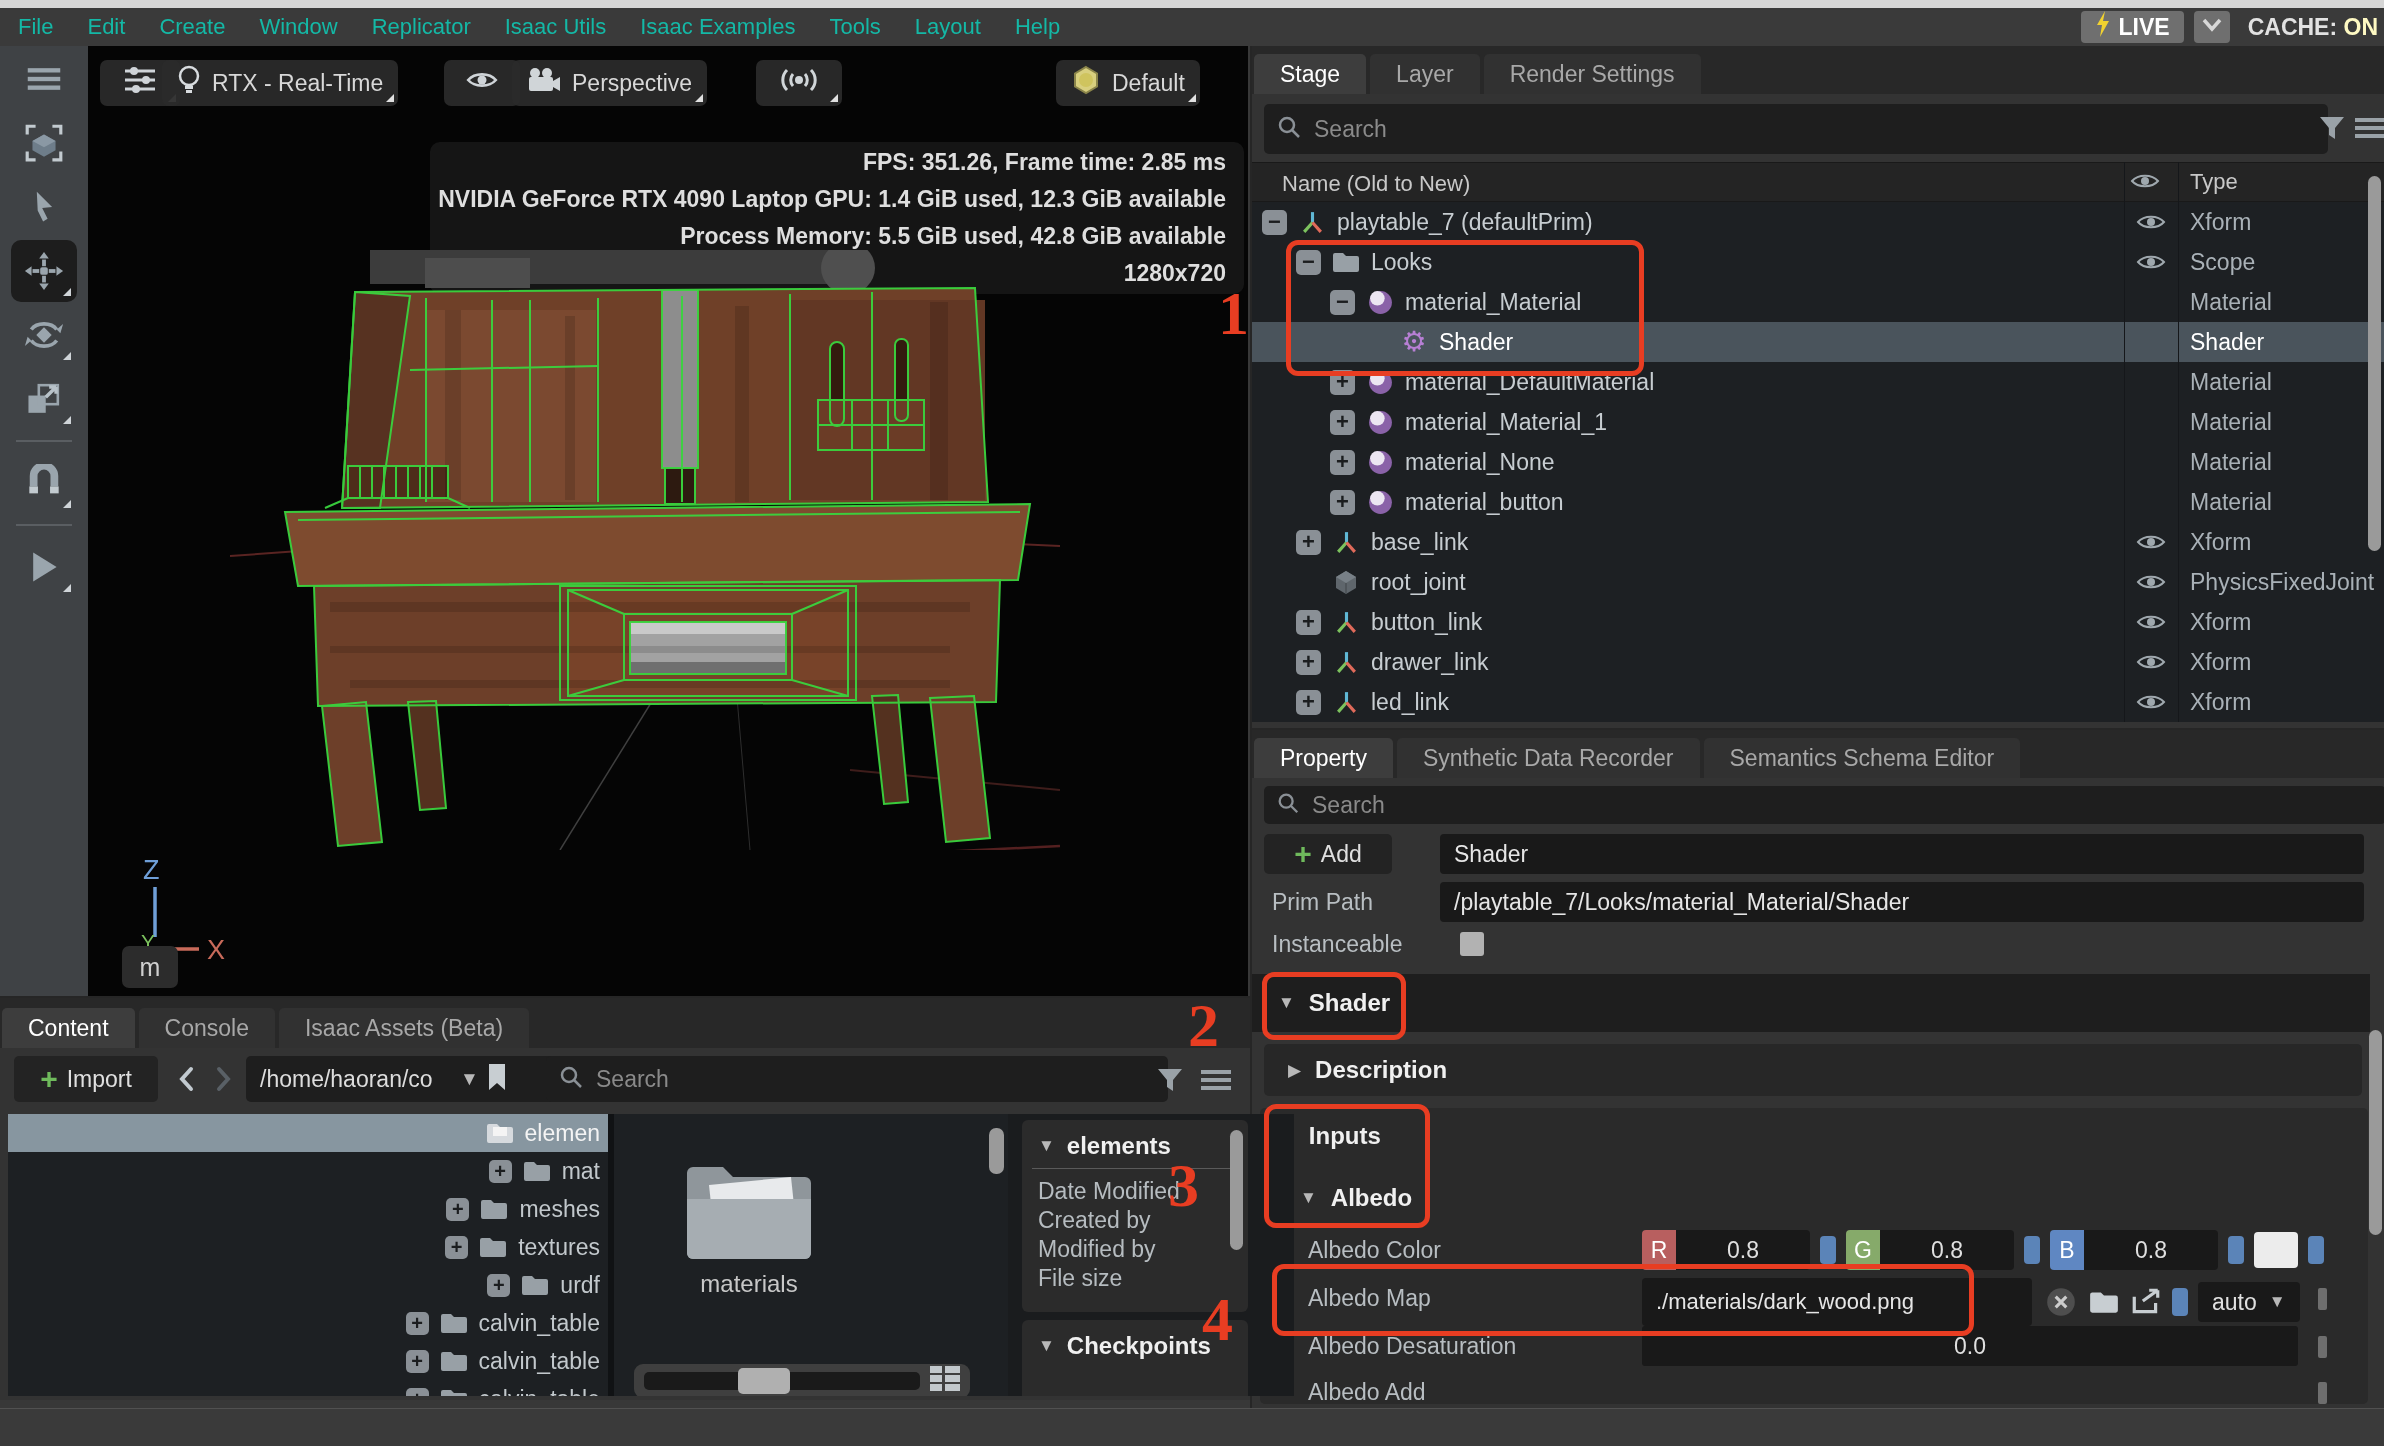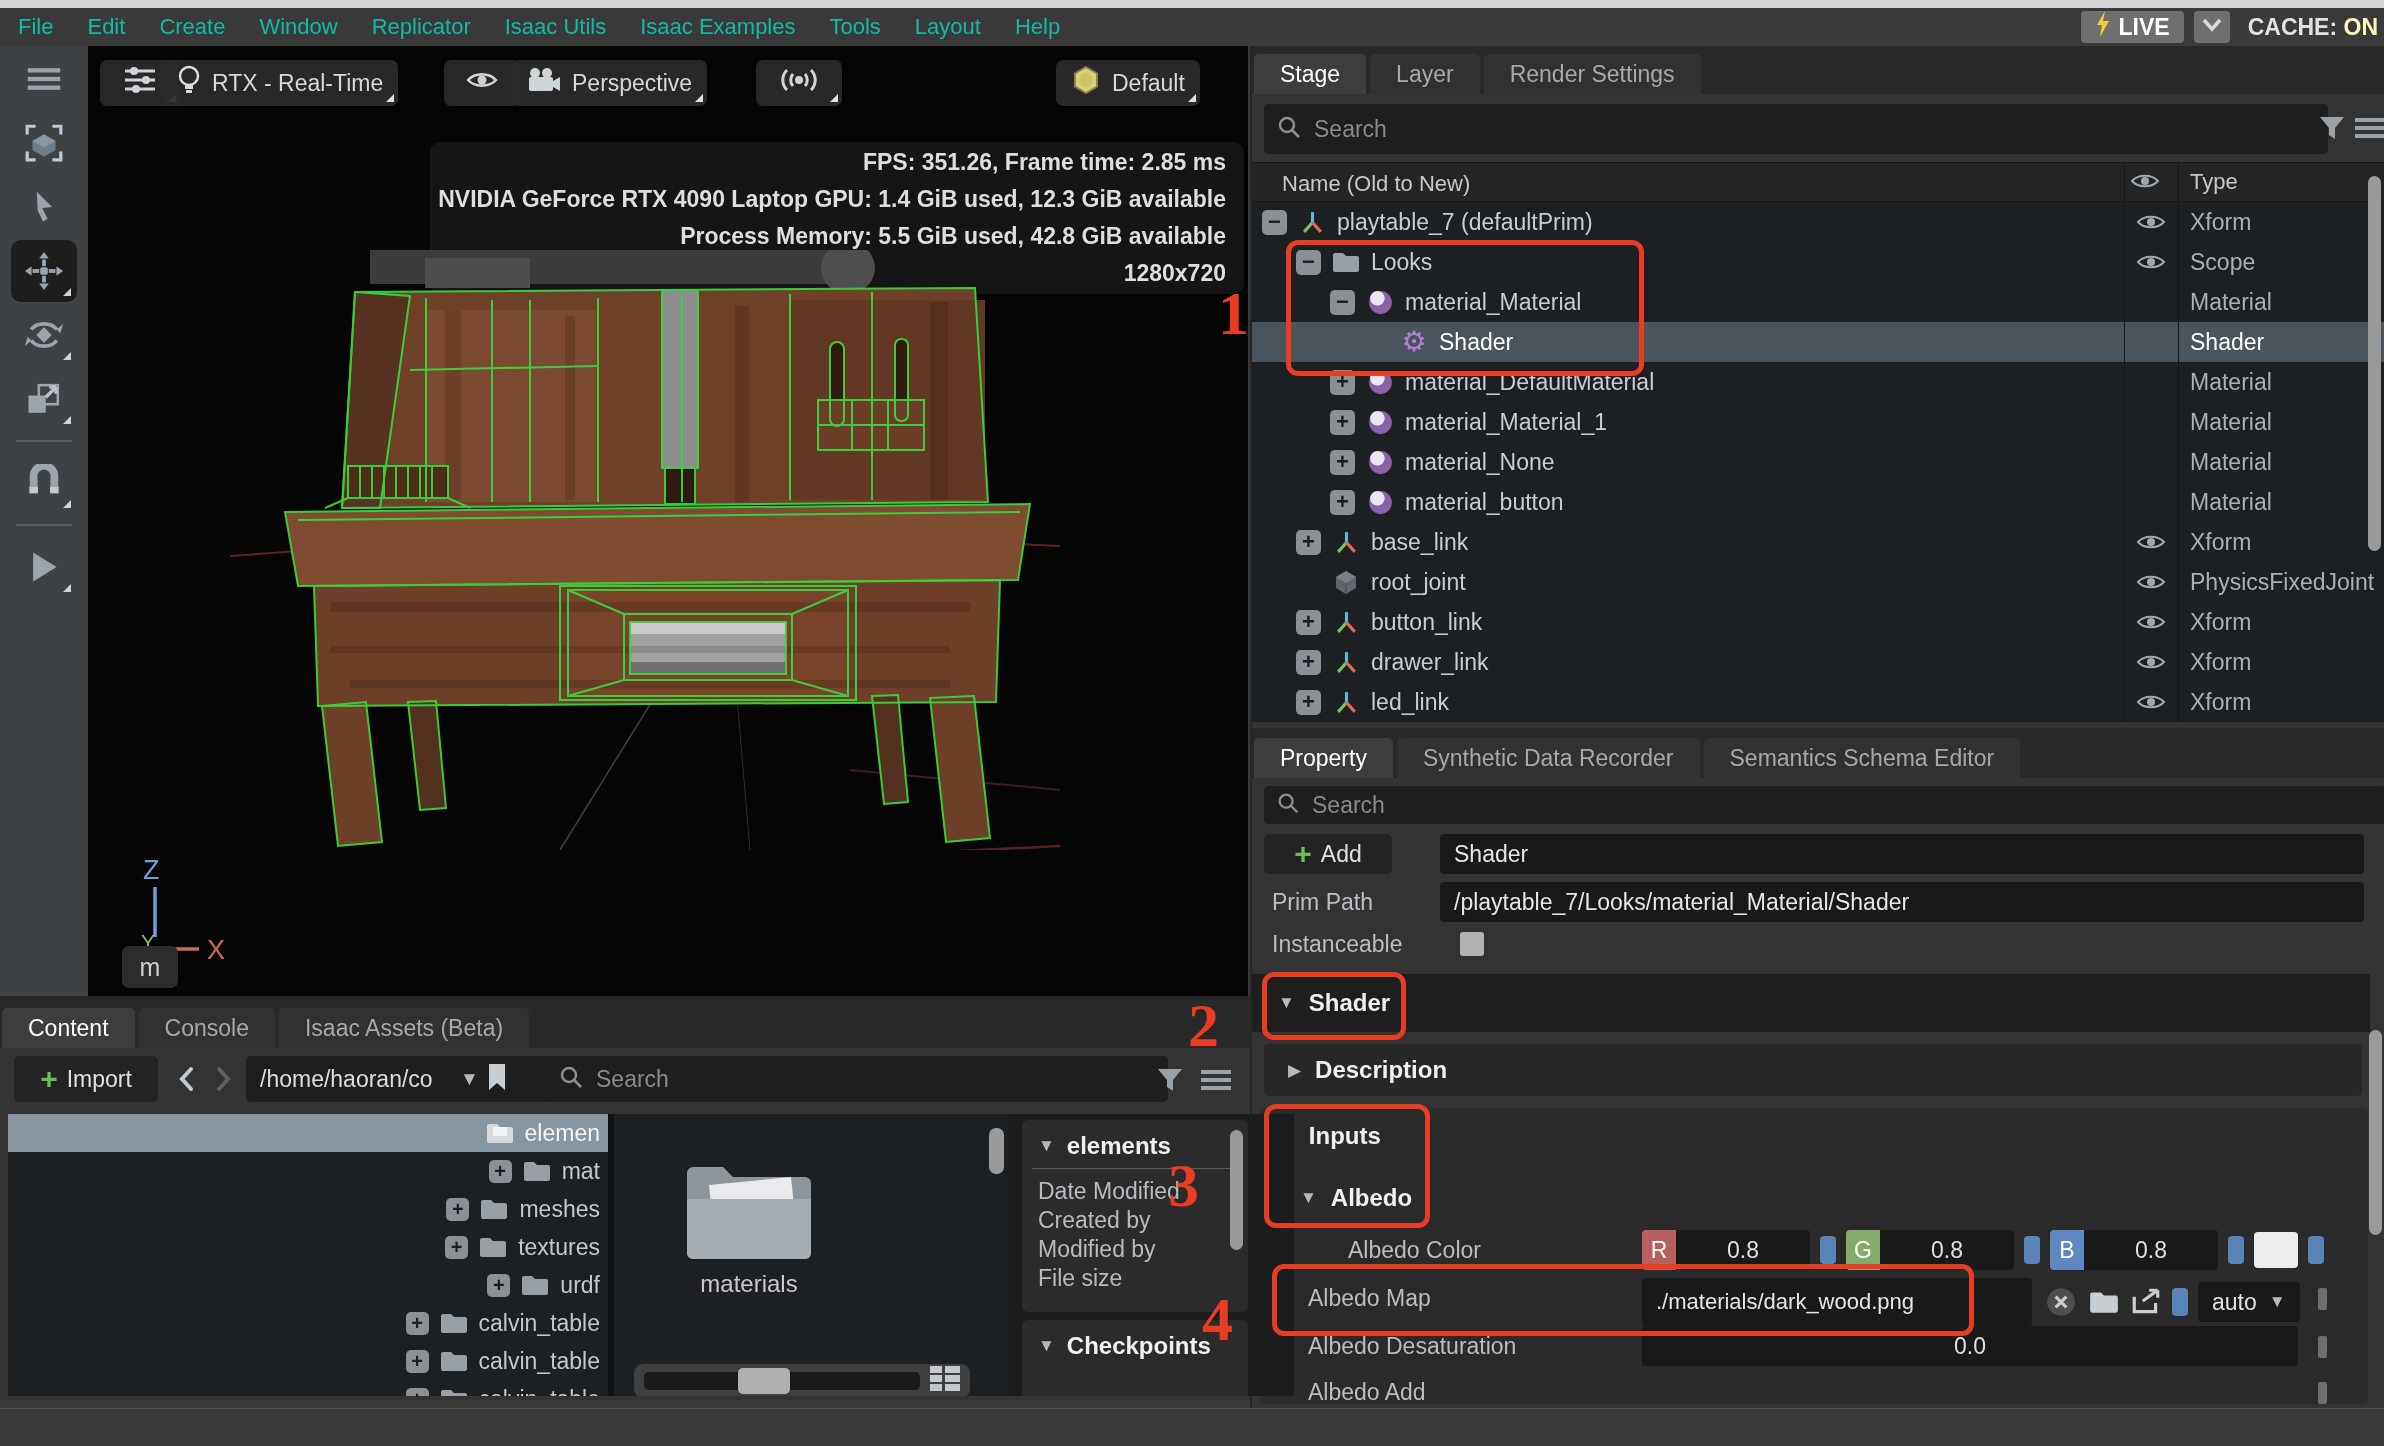--- a/index.html
+++ b/index.html
@@ -664,21 +664,21 @@
     <div class="abs group-box" style="left:8px;top:378px;width:1108px;height:296px;">
       <div class="abs sec-row" style="left:18px;top:10px;">
           <span class="tri">▼</span>
           <span class="sec-label">Inputs</span>
         </div>
       <div class="abs sec-row" style="left:40px;top:72px;">
           <span class="tri">▼</span>
           <span class="sec-label">Albedo</span>
         </div>
 
-      <div class="abs flabel" style="left:48px;top:122px;height:40px;line-height:40px;margin-left:40px;">Albedo Color</div>
+      <div class="abs flabel" style="left:48px;top:122px;height:40px;line-height:40px;">Albedo Color</div>
       <div class="abs hstack" id="albedo-channels" style="left:382px;top:122px;">
           <span class="chip" style="background: rgb(184, 95, 95);">R</span>
           <span class="chan-field">0.8</span>
           <span class="bluesq"></span>
           <span class="chip" style="background: rgb(134, 170, 106);">G</span>
           <span class="chan-field">0.8</span>
           <span class="bluesq"></span>
           <span class="chip" style="background: rgb(95, 135, 194);">B</span>
           <span class="chan-field">0.8</span>
           <span class="bluesq"></span>

